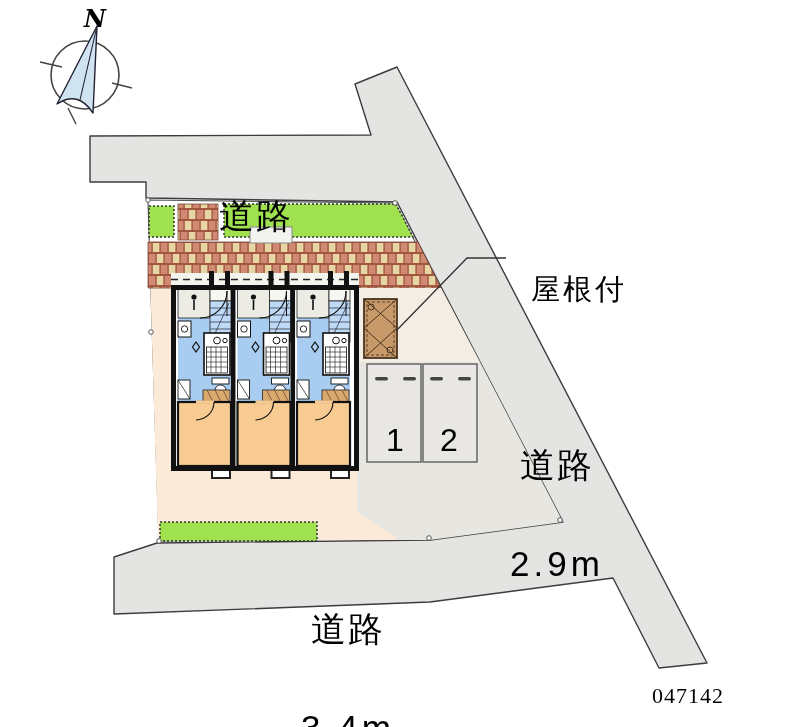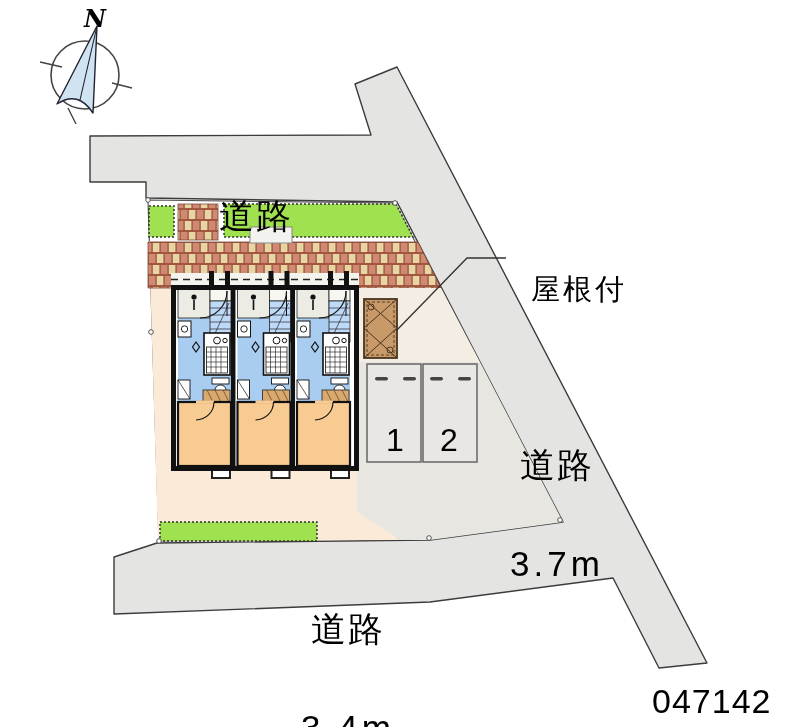--- a/index.html
+++ b/index.html
@@ -4,21 +4,21 @@
 <style>
   html,body{margin:0;padding:0;background:#fff;}
   .canvas{position:relative;width:800px;height:727px;background:#ffffff;overflow:hidden;
           font-family:"Liberation Sans","DejaVu Sans",sans-serif;}
   .plan-svg{position:absolute;left:0;top:0;}
   .lbl{position:absolute;color:#000;white-space:pre;line-height:1.05;}
   .road-label{font-size:35px;letter-spacing:2px;text-align:center;transform:translateX(-50%);line-height:33px;font-weight:500;}
   .road-label .num{letter-spacing:4px;}
   .shed-label{font-size:29px;letter-spacing:3px;line-height:31px;font-weight:500;}
   .space-num{font-size:32px;font-weight:500;transform:translate(-50%,-50%);}
-  .plan-id{font-size:34px;font-family:Liberation Sans, sans-serif;letter-spacing:1px;}
+  .plan-id{font-size:22px;font-family:Liberation Serif, serif;letter-spacing:1px;}
   .north{font-size:24px;font-family:"DejaVu Serif","Liberation Serif",serif;font-style:italic;font-weight:bold;}
 </style>
 </head>
 <body>
 
 <div class="canvas">
 
 <svg class="plan-svg" width="800" height="727" viewBox="0 0 800 727">
   <defs>
     <pattern id="brick" width="16" height="22" patternUnits="userSpaceOnUse">
@@ -136,21 +136,21 @@
 </svg>
 
   <div class="lbl north" style="left:84px;top:6px;">N</div>
 
   <div class="lbl road-label" style="left:256px;top:133px;">
     <div>道路</div>
   </div>
 
   <div class="lbl road-label" style="left:557px;top:382px;">
     <div>道路</div>
-    <div class="num">3.7m</div>
+    <div class="num">2.9m</div>
   </div>
 
   <div class="lbl road-label" style="left:348px;top:546px;">
     <div>道路</div>
     <div class="num">3.4m</div>
   </div>
 
   <div class="lbl shed-label" style="left:507px;top:212px;margin-left:24px;">
     <div>屋根付</div>
   </div>

